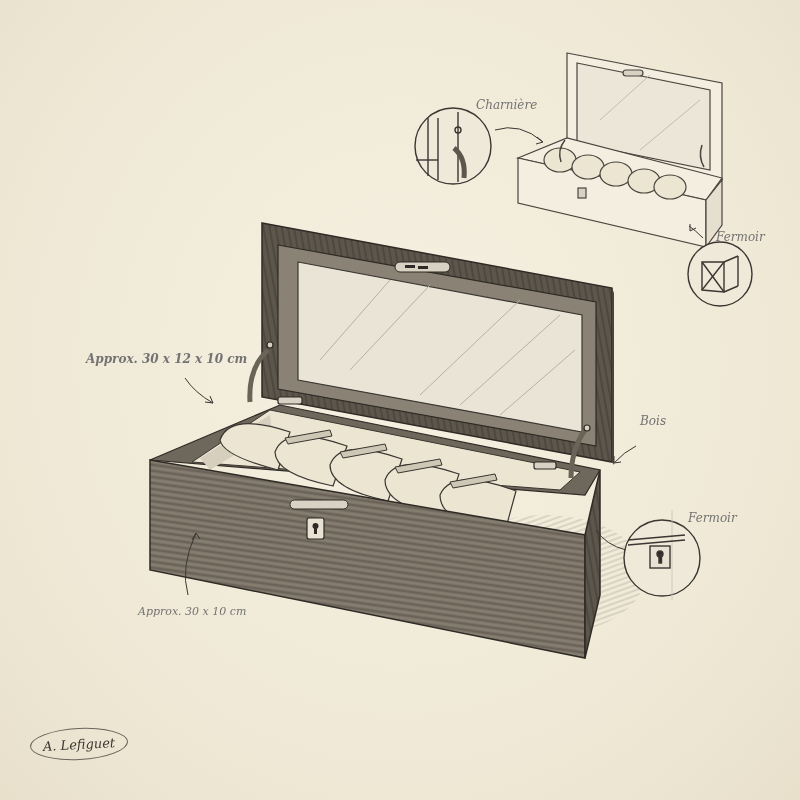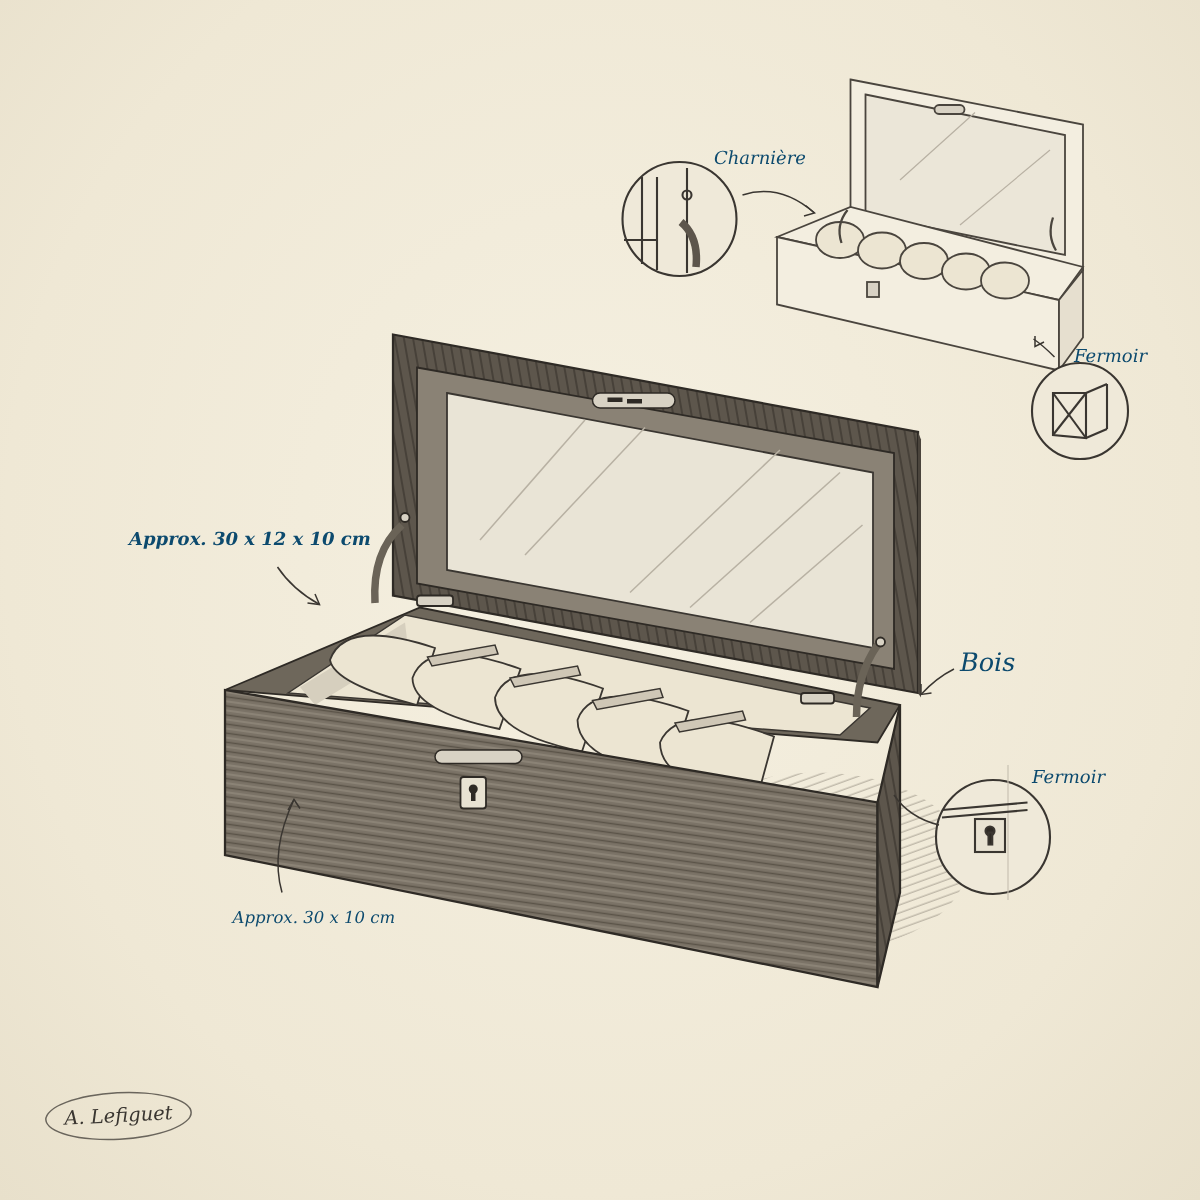--- a/index.html
+++ b/index.html
@@ -1,19 +1,19 @@
 <!DOCTYPE html>
 <html><head>
 <meta charset="utf-8">
 <style>
   html,body{margin:0;padding:0;}
   body{width:800px;height:800px;background:#f2ecdc;overflow:hidden;position:relative;font-family:"DejaVu Serif",serif;}
   .paper{position:absolute;inset:0;background:radial-gradient(ellipse at 50% 45%,#f5f0e1 0%,#efe8d5 70%,#e8e0cb 100%);}
   svg{position:absolute;left:0;top:0;}
-  .lbl{position:absolute;font-family:"DejaVu Serif",serif;font-style:italic;color:#0c4a6e;white-space:nowrap;}
+  .lbl{position:absolute;font-family:"DejaVu Serif",serif;font-style:italic;color:#737373;white-space:nowrap;}
   .sig{position:absolute;left:30px;top:728px;width:96px;height:30px;border:1.5px solid #6a655c;border-radius:50%;display:flex;align-items:center;justify-content:center;transform:rotate(-3deg);}
   .sig span{font-family:"DejaVu Serif",serif;font-style:italic;font-size:13px;color:#3a3631;}
 </style>
 </head>
 <body>
 
 <div class="paper"></div>
 
 <svg width="800" height="800" viewBox="0 0 800 800">
   <defs>
@@ -145,19 +145,19 @@
     <path d="M636 446 q-12 6 -22 17"></path>
       <path d="M614 456 l0 7 7 -1"></path>
     <path d="M188 595 q-8 -28 8 -62"></path>
       <path d="M192 540 l4 -7 4 6"></path>
   </g>
 </svg>
 
 <div class="lbl" style="left:476px;top:98px;font-size:12px;">Charnière</div>
 <div class="lbl" style="left:716px;top:230px;font-size:12px;">Fermoir</div>
 <div class="lbl" style="left:86px;top:352px;font-size:12px;font-weight:bold;">Approx. 30 x 12 x 10 cm</div>
-<div class="lbl" style="left:640px;top:432px;font-size:17px;">Bois</div>
+<div class="lbl" style="left:640px;top:414px;font-size:12px;">Bois</div>
 <div class="lbl" style="left:688px;top:511px;font-size:12px;">Fermoir</div>
-<div class="lbl" style="left:155px;top:605px;font-size:11px;">Approx. 30 x 10 cm</div>
+<div class="lbl" style="left:138px;top:605px;font-size:11px;">Approx. 30 x 10 cm</div>
 
 <div class="sig">
   <span>A. Lefiguet</span>
 </div>
 
 </body></html>

